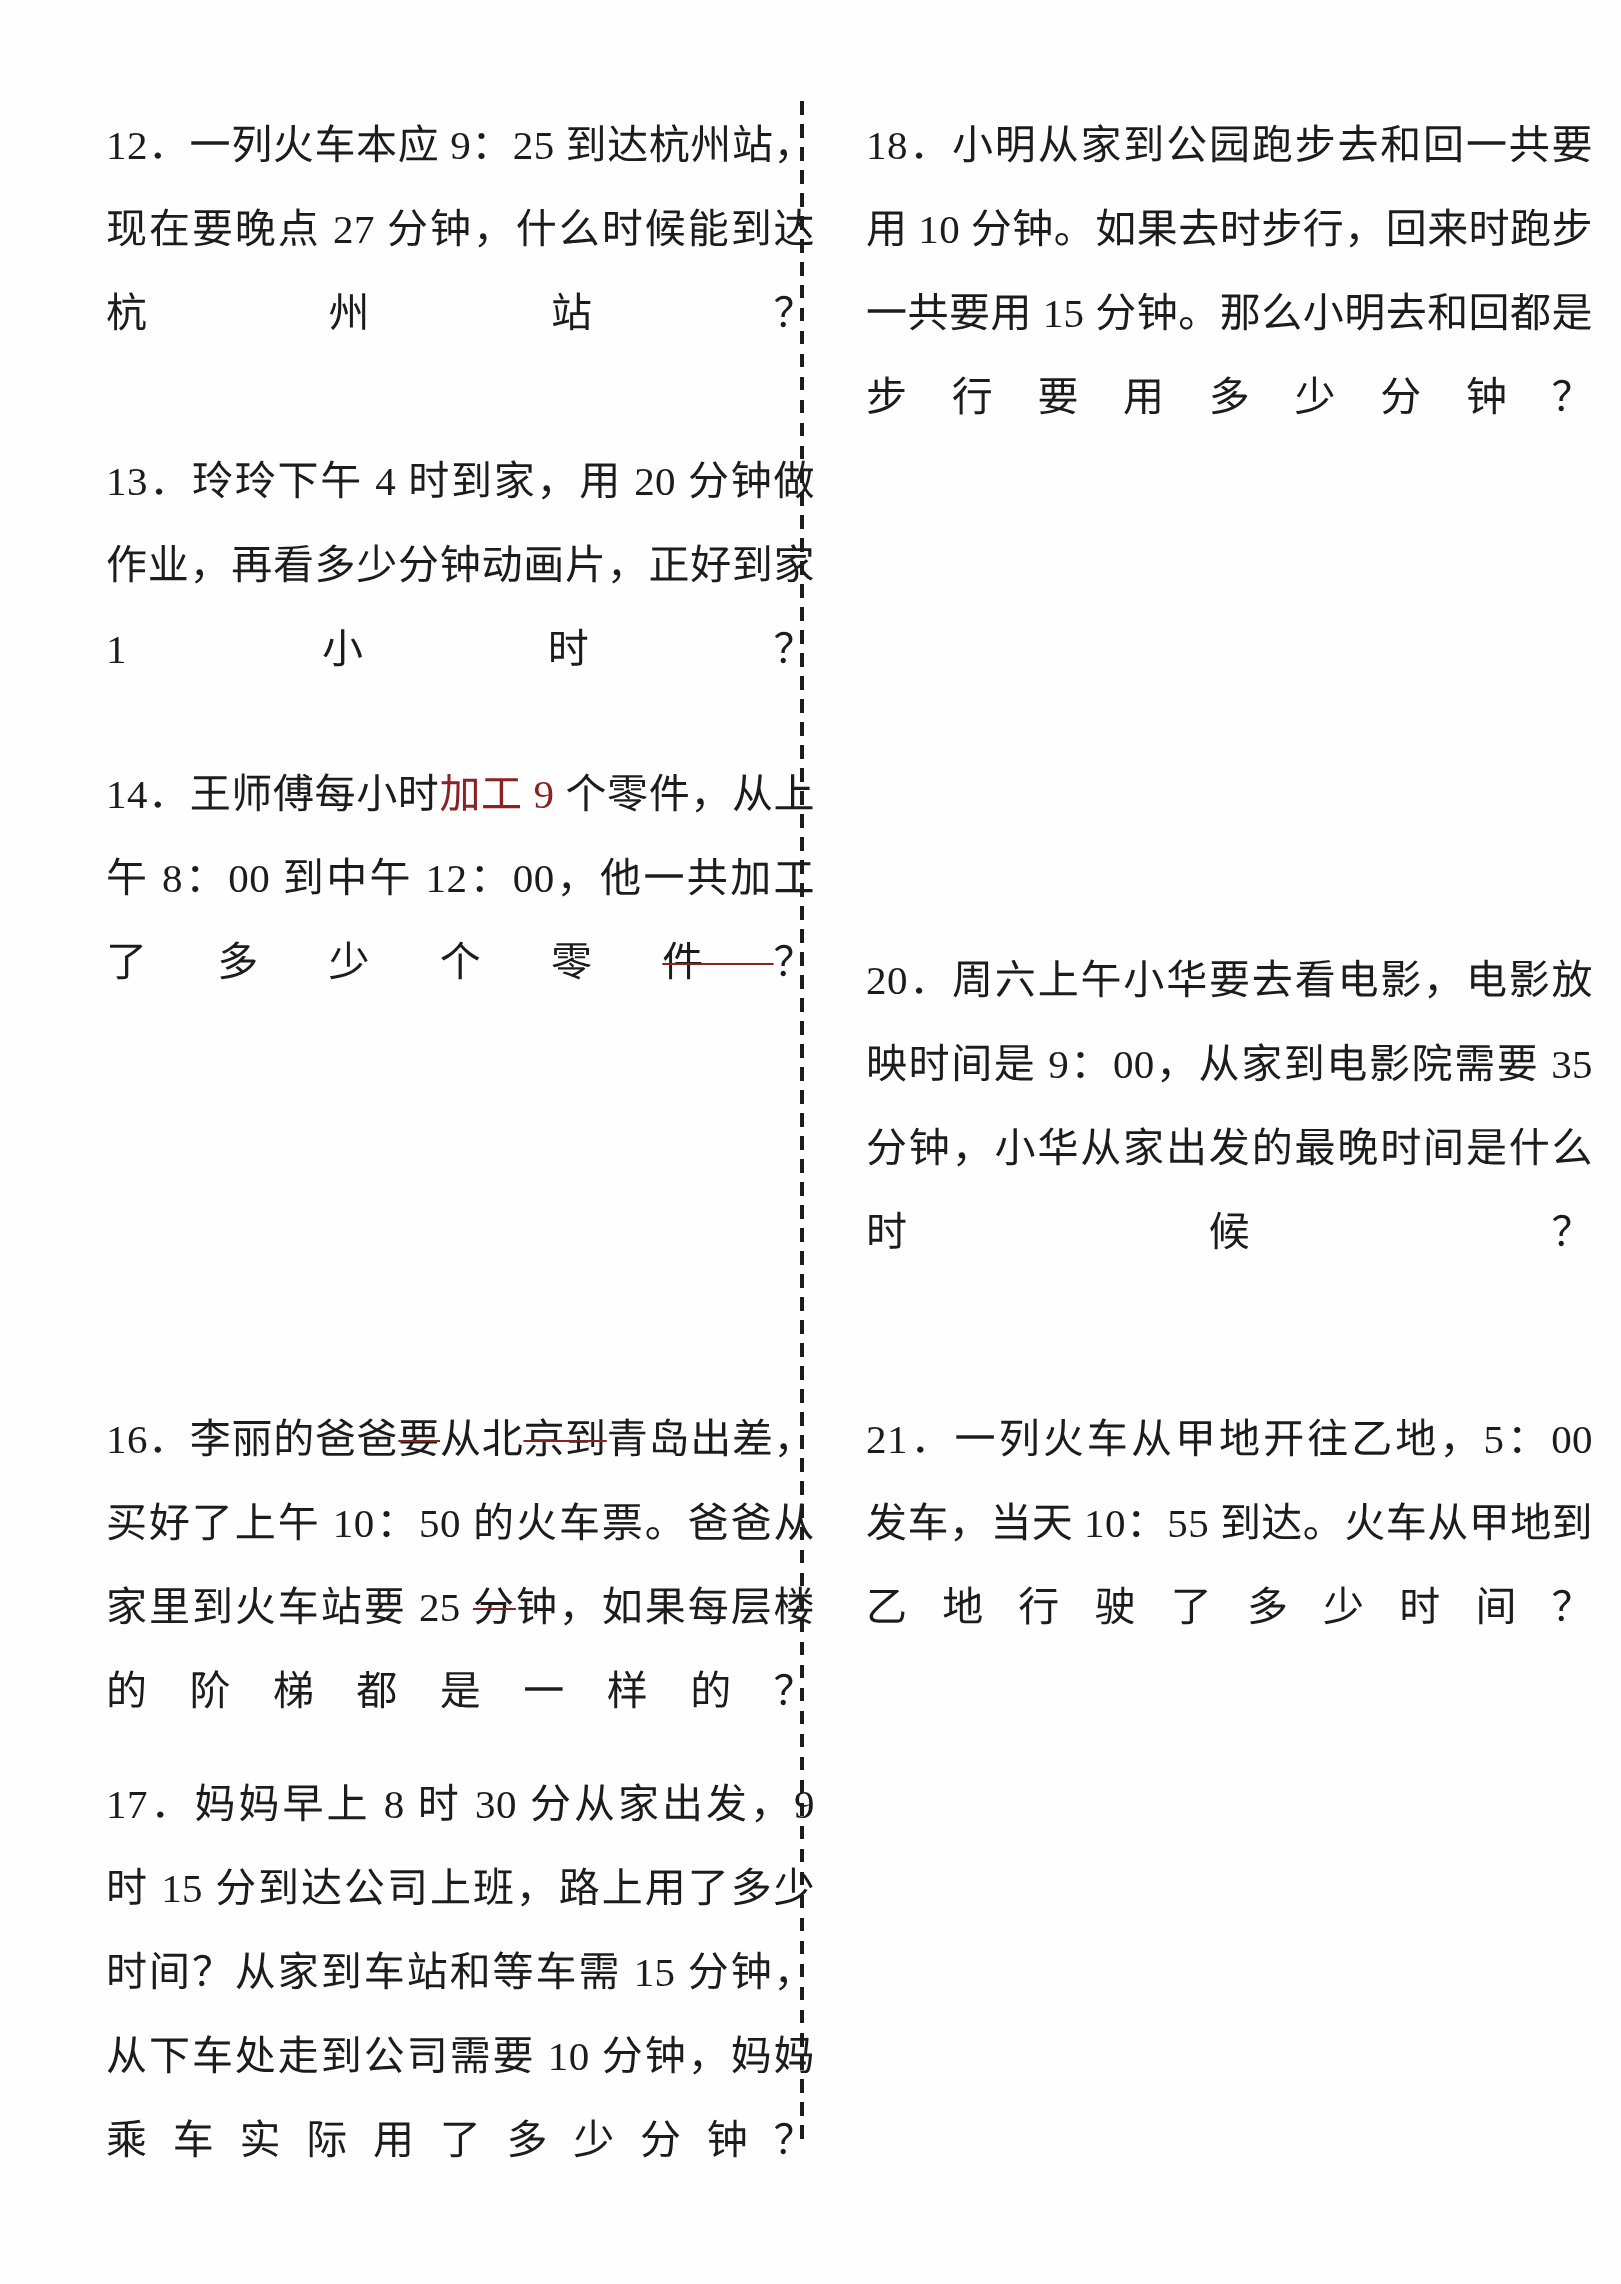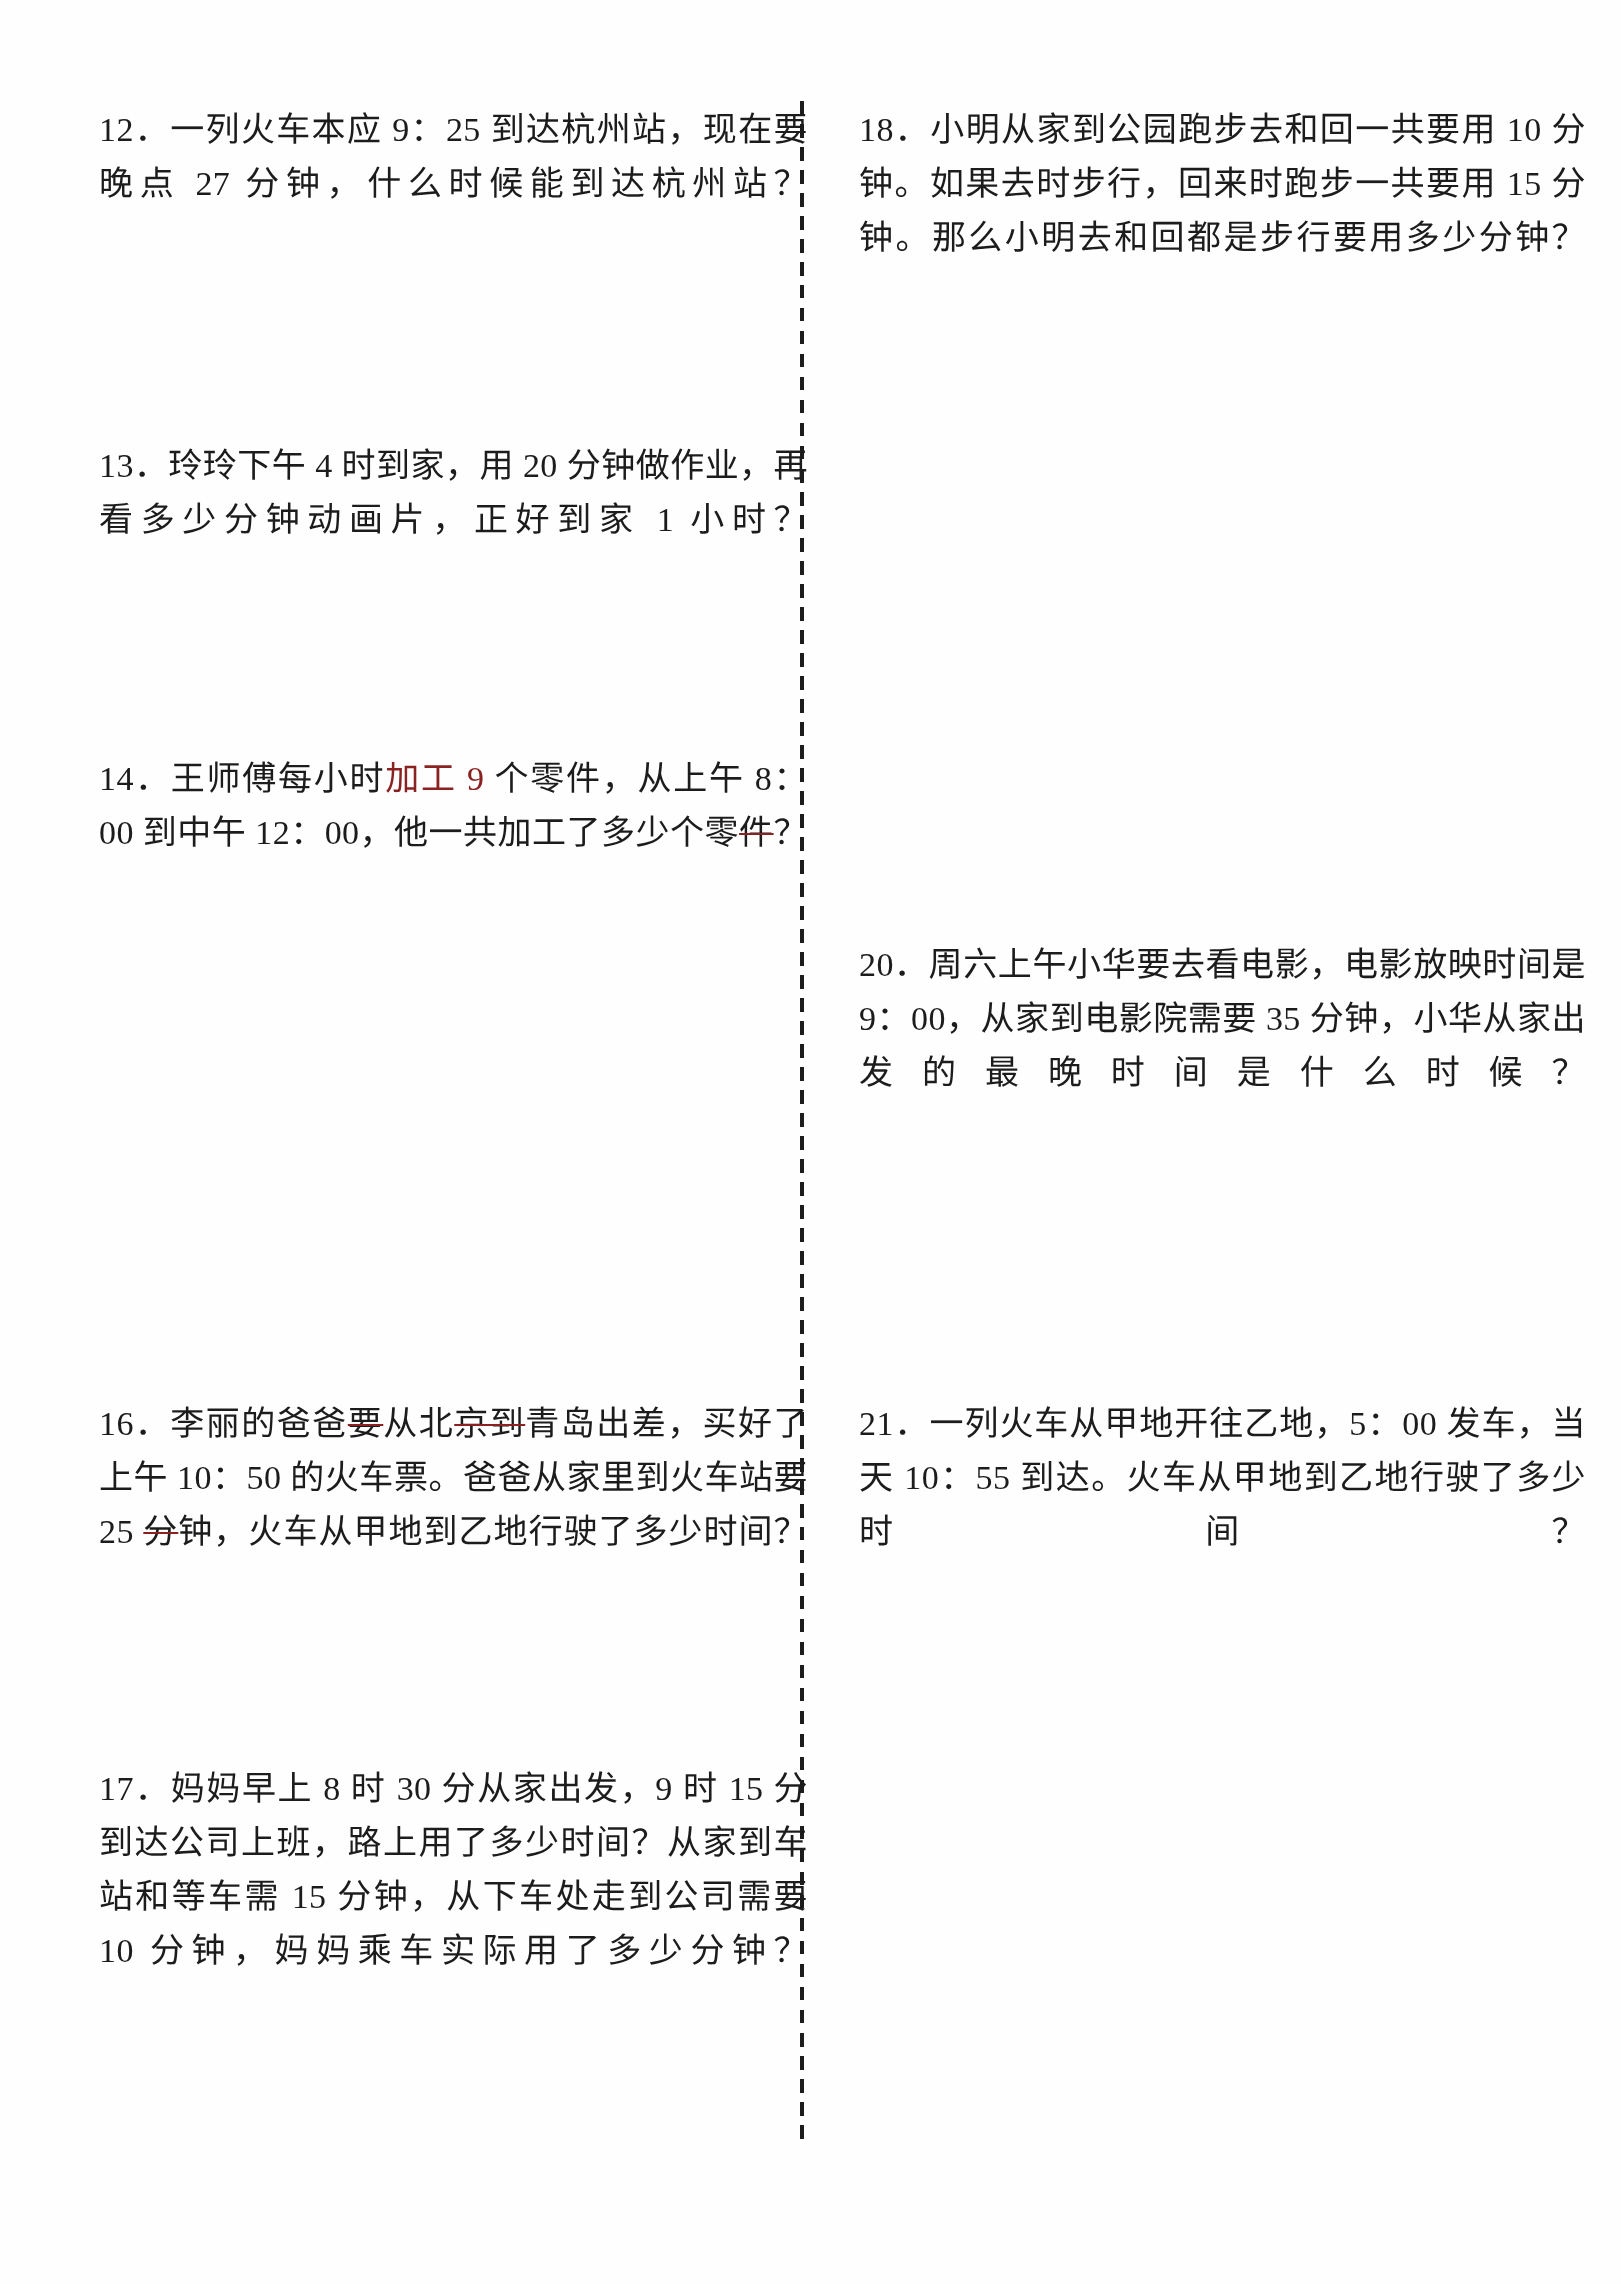--- a/index.html
+++ b/index.html
@@ -33,24 +33,24 @@
   }
   .col {
     position: absolute;
     top: 0;
     height: 2284px;
   }
   .col-left  { left: 89px;  width: 709px; }
   .col-right { left: 849px; width: 727px; }
   .question {
     position: absolute;
-    left: 10px;
+    left: 17px;
     width: 100%;
-    font-size: 34px;
-    line-height: 54px;
+    font-size: 41px;
+    line-height: 84px;
     text-align: justify;
     letter-spacing: 0.4px;
   }
   .question:after { 
     content: "";
     display: inline-block;
     width: 100%;
   }
   .seg-red-text {
     color: var(--redmark, #8b2222);
@@ -64,21 +64,21 @@
 </style>
 </head>
 <body>
 
 <div class="page">
   <div class="divider"></div>
   <div class="col col-left">
       <div class="question" style="top: 103px;"><span>12．一列火车本应 9：25 到达杭州站，现在要晚点 27 分钟，什么时候能到达杭州站？</span></div>
       <div class="question" style="top: 439px;"><span>13．玲玲下午 4 时到家，用 20 分钟做作业，再看多少分钟动画片，正好到家 1 小时？</span></div>
       <div class="question" style="top: 752px;"><span>14．王师傅每小时</span><span class="seg-red-text">加工 9</span><span> 个零件，从上午 8：00 到中午 12：00，他一共加工了多少个零</span><span class="seg-red-strike">件</span><span>？</span></div>
-      <div class="question" style="top: 1397px;"><span>16．李丽的爸爸</span><span class="seg-red-strike">要</span><span>从北</span><span class="seg-red-strike">京到</span><span>青岛出差，买好了上午 10：50 的火车票。爸爸从家里到火车站要 25 </span><span class="seg-red-strike">分</span><span>钟，火车从甲地到乙地行驶了多少时间？</span></div>
+      <div class="question" style="top: 1397px;"><span>16．李丽的爸爸</span><span class="seg-red-strike">要</span><span>从北</span><span class="seg-red-strike">京到</span><span>青岛出差，买好了上午 10：50 的火车票。爸爸从家里到火车站要 25 </span><span class="seg-red-strike">分</span><span>钟，如果每层楼的阶梯都是一样的？</span></div>
       <div class="question" style="top: 1762px;"><span>17．妈妈早上 8 时 30 分从家出发，9 时 15 分到达公司上班，路上用了多少时间？从家到车站和等车需 15 分钟，从下车处走到公司需要 10 分钟，妈妈乘车实际用了多少分钟？</span></div>
     </div>
   <div class="col col-right">
       <div class="question" style="top: 103px;"><span>18．小明从家到公园跑步去和回一共要用 10 分钟。如果去时步行，回来时跑步一共要用 15 分钟。那么小明去和回都是步行要用多少分钟？</span></div>
       <div class="question" style="top: 938px;"><span>20．周六上午小华要去看电影，电影放映时间是 9：00，从家到电影院需要 35 分钟，小华从家出发的最晚时间是什么时候？</span></div>
       <div class="question" style="top: 1397px;"><span>21．一列火车从甲地开往乙地，5：00 发车，当天 10：55 到达。火车从甲地到乙地行驶了多少时间？</span></div>
     </div>
 </div>
 
 

